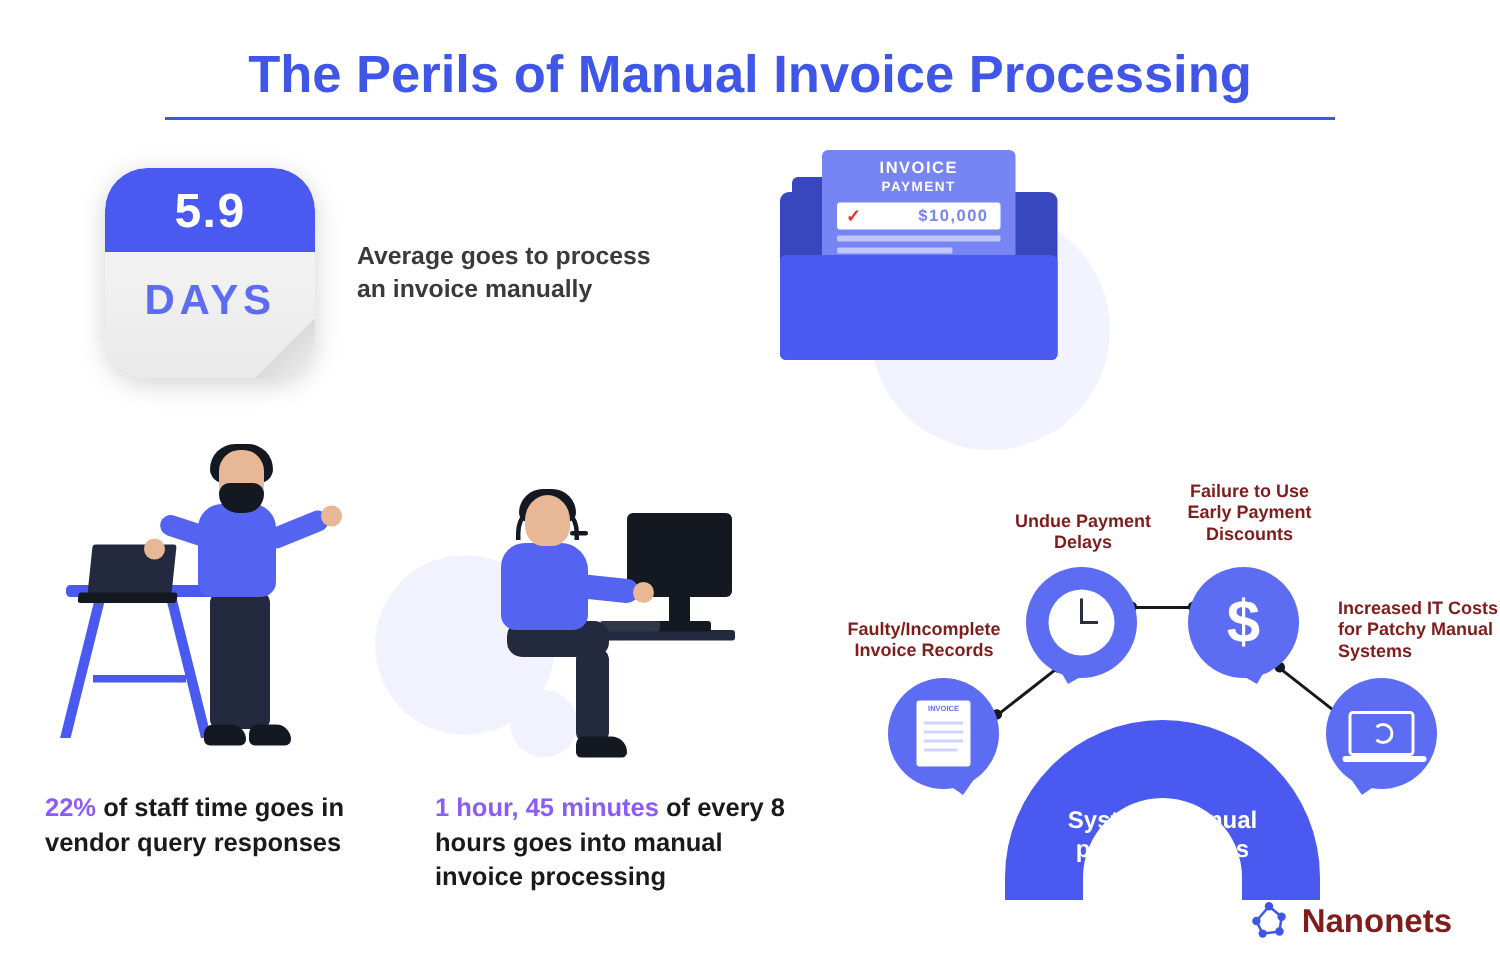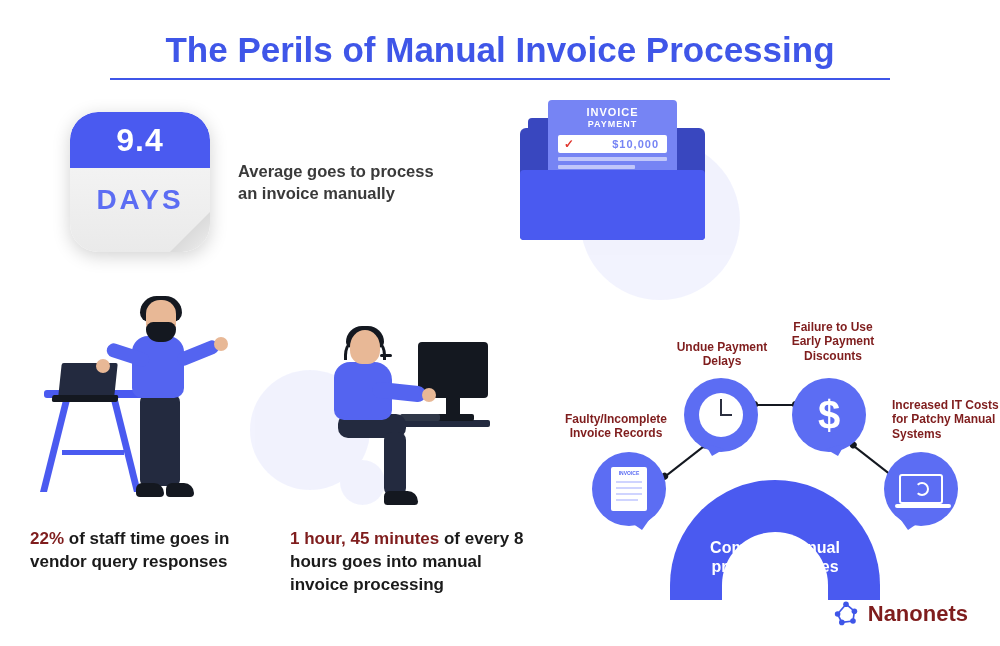--- a/index.html
+++ b/index.html
@@ -59,21 +59,21 @@
   }
   .calendar-curl {
     position:absolute; right:0; bottom:0; width:40px; height:40px;
     background:linear-gradient(135deg,#c5c5c5,#f0f0f0);
     border-radius: 0 0 28px 0;
     clip-path: polygon(100% 0, 100% 100%, 0 100%);
   }
 
   .stat-text { font-size: 16.5px; font-weight: 600; color: #3a3a3a; line-height:1.35;}
   .caption   { font-size: 17px;   font-weight: 700; line-height:1.35;}
-  .highlight-red  { color: #7f1d1d; }
+  .highlight-red  { color: #8b5cf6; }
 
   
   .folder {
     width: 185px; height: 140px; position: relative;
   }
   .folder-back {
     position:absolute; inset:0; top:28px;
     background:#3947bf; border-radius: 6px 6px 4px 4px;
   }
   .folder-tab {
@@ -198,21 +198,21 @@
 <body>
 
 <div class="bg-shape bg1"></div>
 <div class="bg-shape bg2"></div>
 
 <h1 class="title">The Perils of Manual Invoice Processing</h1>
 <div class="title-underline"></div>
 
 <div class="section" style="top:112px; left:70px; display:flex; align-items:center; gap:28px;">
   <div class="calendar">
-    <div class="calendar-top">9.4</div>
+    <div class="calendar-top">5.9</div>
     <div class="calendar-body">DAYS</div>
     <div class="calendar-curl"></div>
   </div>
   <div class="stat-text" style="width:200px;">Average goes to process an invoice manually</div>
 </div>
 
 <div class="section" style="top:100px; left:520px; display:flex; align-items:center; gap:34px;">
   <div class="folder">
     <div class="folder-tab"></div>
     <div class="folder-back"></div>
@@ -270,21 +270,21 @@
       <div class="sit-mic"></div>
   </div>
 </div>
 <div class="section caption" style="top:528px; left:290px; width:250px;">
   <span class="highlight-red">1 hour, 45 minutes</span><span> of every 8 hours goes into manual invoice processing</span>
 </div>
 
 <div class="section" style="top:300px; left:560px;">
   <div class="diagram">
     <div class="arch"></div>
-    <div class="arch-label">Common manual process minutes</div>
+    <div class="arch-label">Systems manual process issues</div>
 
     <div class="connector con1"></div>
     <div class="connector con2"></div>
     <div class="connector con3"></div>
 
     <div class="bubble bub1">
       <div class="ic-doc">
           <div class="l" style="top:14px;"></div>
           <div class="l" style="top:20px;"></div>
           <div class="l" style="top:26px;"></div>

